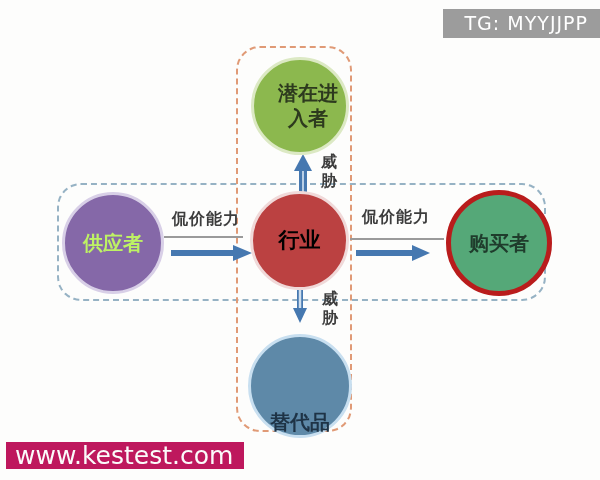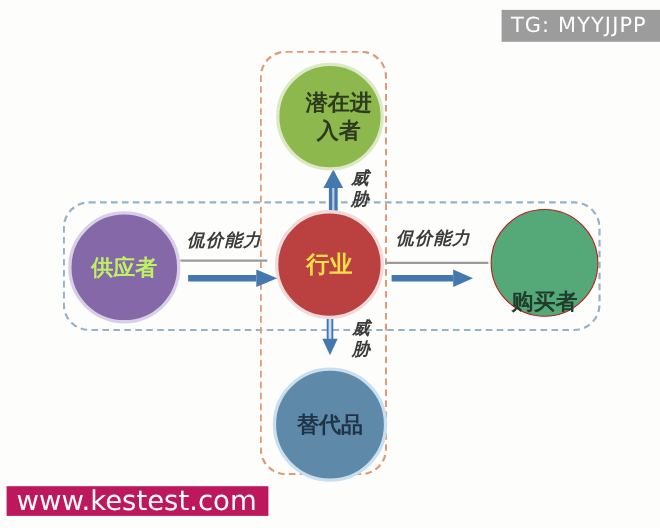--- a/index.html
+++ b/index.html
@@ -25,39 +25,39 @@
   
   .node{
     position:absolute;border-radius:50%;
     display:flex;align-items:center;justify-content:center;
     text-align:center;font-weight:bold;
     line-height:1.25;
   }
   .node .node-label{display:block;}
   .node.entrants{left:251px;top:57px;width:92px;height:92px;background:#8cb84e;border:3px solid #dce9c4;color:#2d3a1e;font-size:20px;}
   .node.entrants .node-label{width:66px;margin-left:16px;}
-  .node.industry{left:250px;top:191px;width:93px;height:93px;background:#bb4141;border:3px solid #f0d9d9;color:#fde047;font-size:21px;}
+  .node.industry{left:250px;top:191px;width:93px;height:93px;background:#bb4141;border:3px solid #f0d9d9;color:#000000;font-size:21px;}
   .node.suppliers{left:62px;top:192px;width:96px;height:96px;background:#8568a8;border:3px solid #d8cfe7;color:#bef264;font-size:20px;}
-  .node.buyers{left:446px;top:190px;width:96px;height:96px;background:#55a878;border:1px solid #b91c1c;color:#1f3c2c;font-size:20px;align-items:flex-end;}
-  .node.substitutes{left:248px;top:334px;width:98px;height:98px;background:#5e89a8;border:3px solid #c8dff0;color:#1e3346;font-size:20px;}
+  .node.buyers{left:446px;top:190px;width:96px;height:96px;background:#55a878;border:5px solid #b91c1c;color:#1f3c2c;font-size:20px;}
+  .node.substitutes{left:248px;top:334px;width:98px;height:98px;background:#5e89a8;border:3px solid #c8dff0;color:#1e3346;font-size:20px;align-items:flex-end;}
   
   .edge-label{
     position:absolute;color:#3c3c3c;font-weight:bold;font-size:16px;
-    text-align:center;letter-spacing:1px;font-style:italic;
+    text-align:right;letter-spacing:1px;
   }
   .edge-label.bargain-left{left:168px;top:209px;width:72px;}
   .edge-label.bargain-right{left:358px;top:207px;width:72px;}
   .edge-label.threat-top{left:317px;top:152px;width:20px;line-height:19px;letter-spacing:0;word-break:break-all;}
   .edge-label.threat-bottom{left:318px;top:289px;width:20px;line-height:19px;letter-spacing:0;word-break:break-all;}
   
   .badge{
     position:absolute;right:0;top:9px;
     background:#9c9c9c;color:#ffffff;
     font-size:19px;line-height:29px;height:29px;
-    padding:0 12px 0 9px;letter-spacing:1px;
+    padding:0 12px 0 22px;letter-spacing:1px;
   }
   .watermark{
     position:absolute;left:6px;top:442px;
     background:#be185d;color:#fbfbfb;
     font-size:25px;line-height:27px;height:27px;
     padding:0 11px 0 9px;
   }
 </style>
 </head>
 <body>

